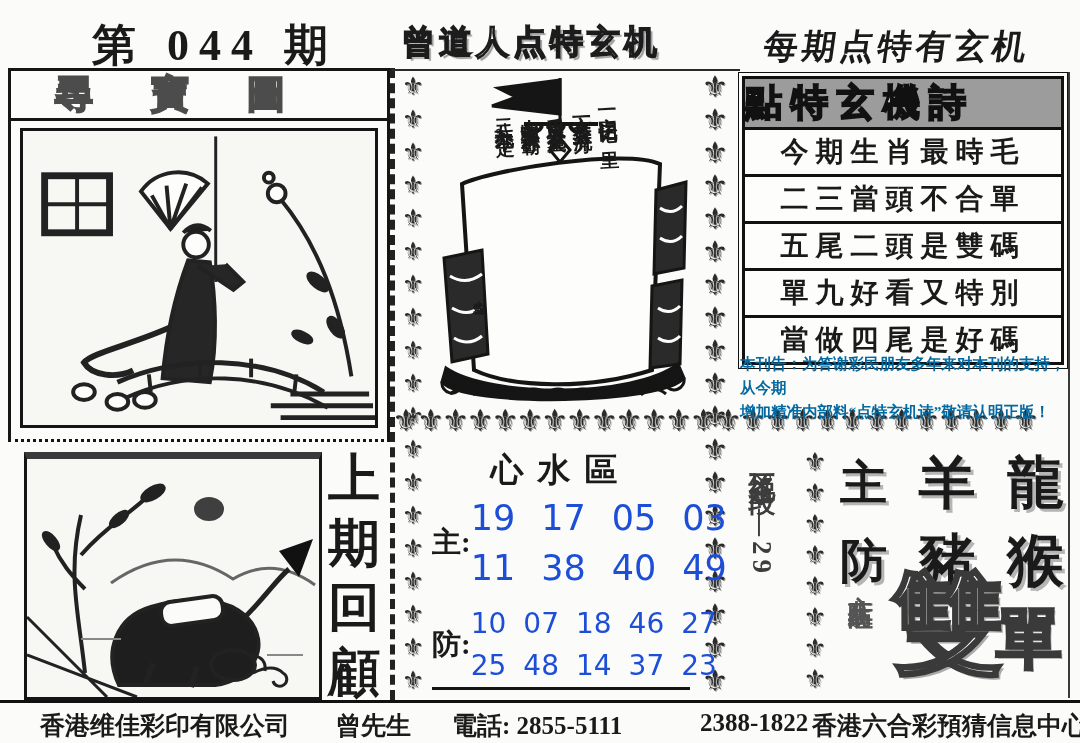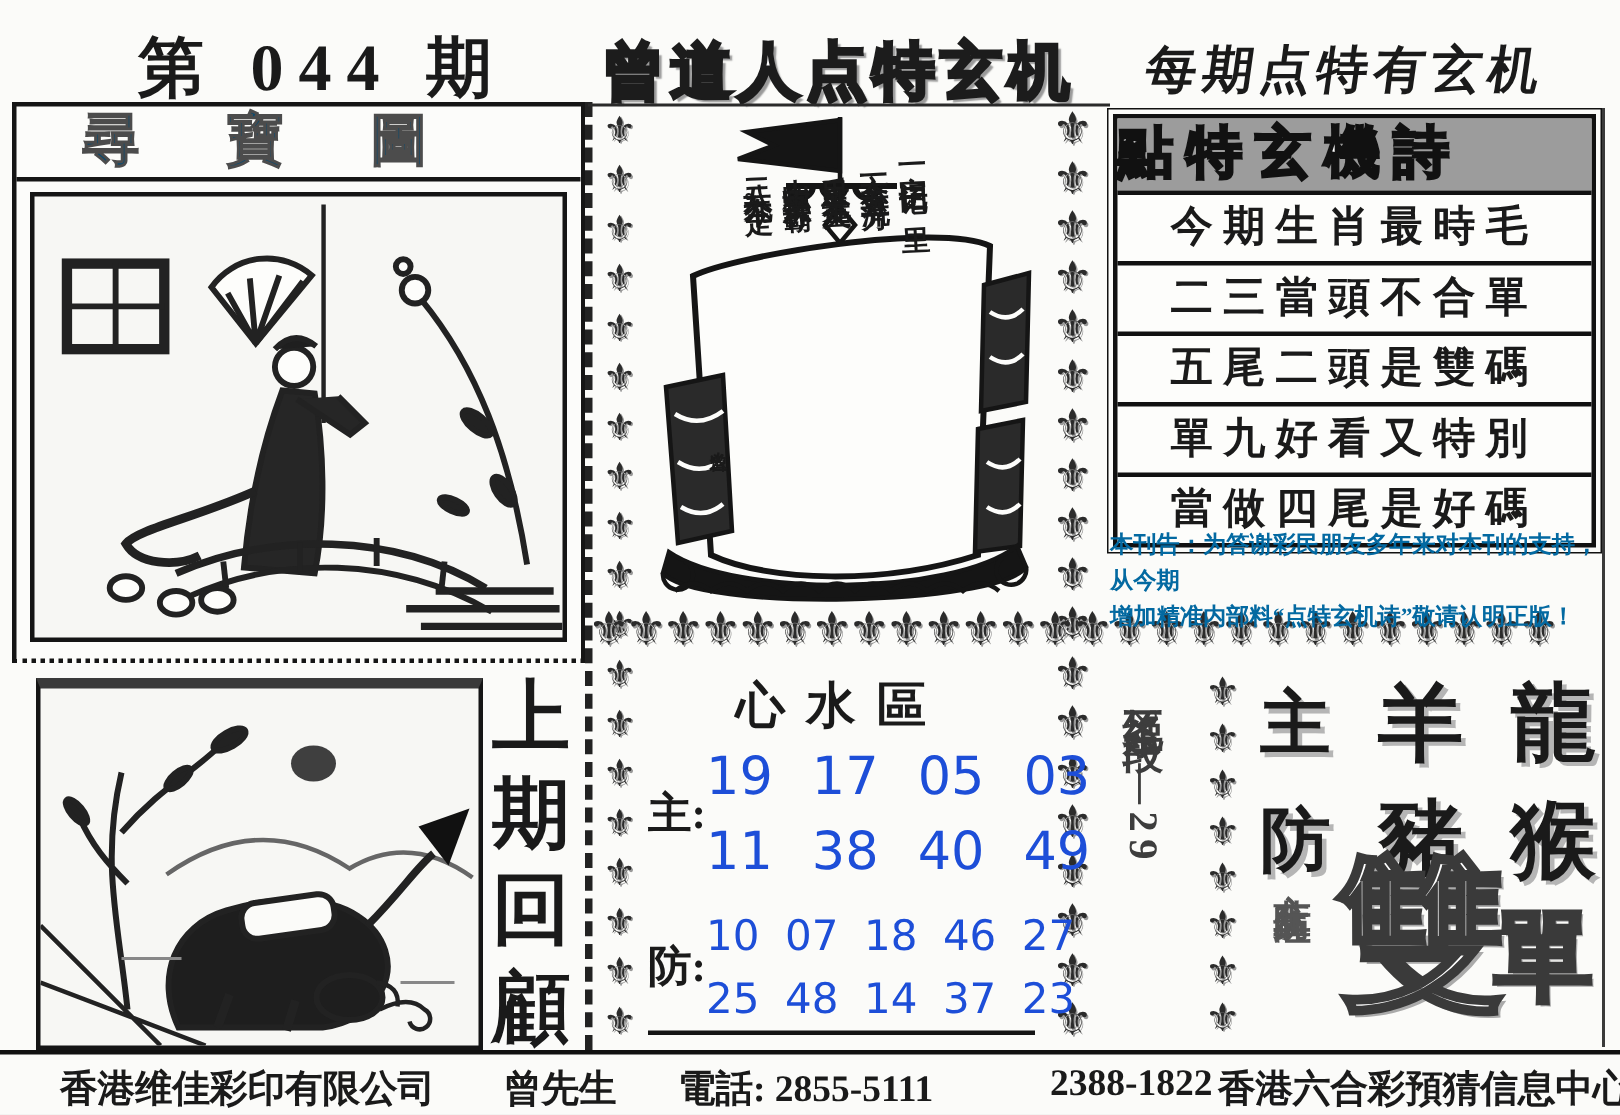--- a/index.html
+++ b/index.html
@@ -2,28 +2,28 @@
 <html><head>
 <meta charset="utf-8">
 <style>
   html,body{margin:0;padding:0;background:#e8e8e6;}
   #page{position:relative;width:1080px;height:743px;background:#fbfbf9;color:#1a1a1a;
         font-family:"Liberation Serif","DejaVu Serif",serif;overflow:hidden;margin:0 auto;}
   .abs{position:absolute;}
 
   
   .issue{left:92px;top:16px;font-size:44px;font-weight:700;letter-spacing:10px;}
-  .main-title{left:402px;top:20px;font-size:41px;font-weight:700;letter-spacing:4px;
+  .main-title{left:402px;top:20px;font-size:33px;font-weight:400;letter-spacing:4px;
     color:#fdfdfd;-webkit-text-stroke:2.5px #1c1c1c;text-shadow:3px 3px 1px #9a9a9a;text-align:center;}
   .slogan{left:764px;top:24px;font-size:34px;font-weight:900;transform:skewX(-8deg);letter-spacing:4px;}
 
   
   .tl-box{left:8px;top:68px;width:382px;height:374px;border:3px solid #151515;border-bottom-style:dotted;background:#fcfcfa;box-sizing:border-box;}
   .tl-title{height:47px;line-height:47px;text-align:center;border-bottom:3px solid #151515;
-    font-size:38px;font-weight:400;letter-spacing:58px;
+    font-size:38px;font-weight:700;letter-spacing:58px;
     color:#0c4a6e;-webkit-text-stroke:2px #4c4c4c;}
   .tl-pic{margin:7px 9px;border:3px solid #151515;height:300px;box-sizing:border-box;background:#f7f7f4;}
   .dash-divider{left:390px;top:68px;height:632px;border-left:5px dashed #222;}
   .bl-box{left:24px;top:452px;width:298px;height:248px;border:3px solid #151515;border-top:7px solid #3a3a3a;box-sizing:border-box;background:#f7f7f4;}
   .review{left:328px;top:450px;width:62px;height:250px;display:flex;flex-direction:column;justify-content:space-between;}
   .review span{font-size:52px;line-height:56px;font-weight:900;font-family:"DejaVu Sans","Liberation Sans",sans-serif;}
 
   
   .fleur{color:#2b2b2b;text-shadow:1px 1px 0 #9a9a9a;font-family:"DejaVu Sans",sans-serif;}
   .fleur-v{white-space:pre-line;text-align:center;}

